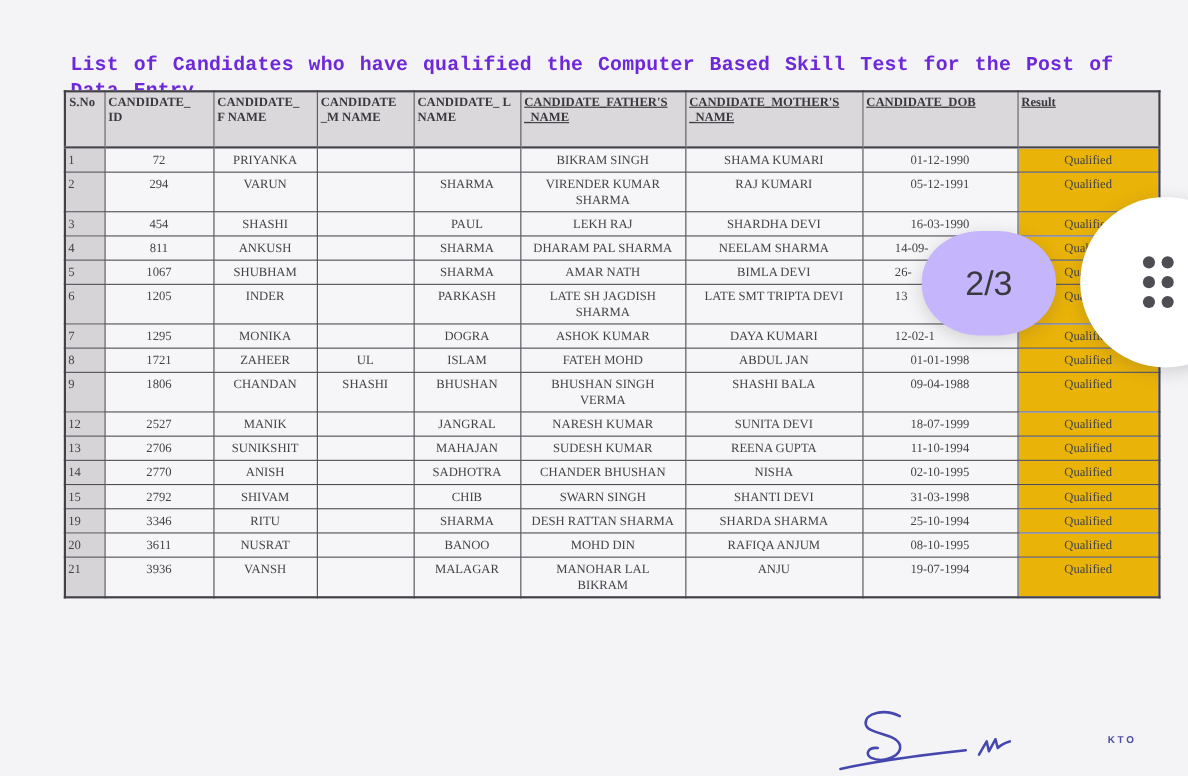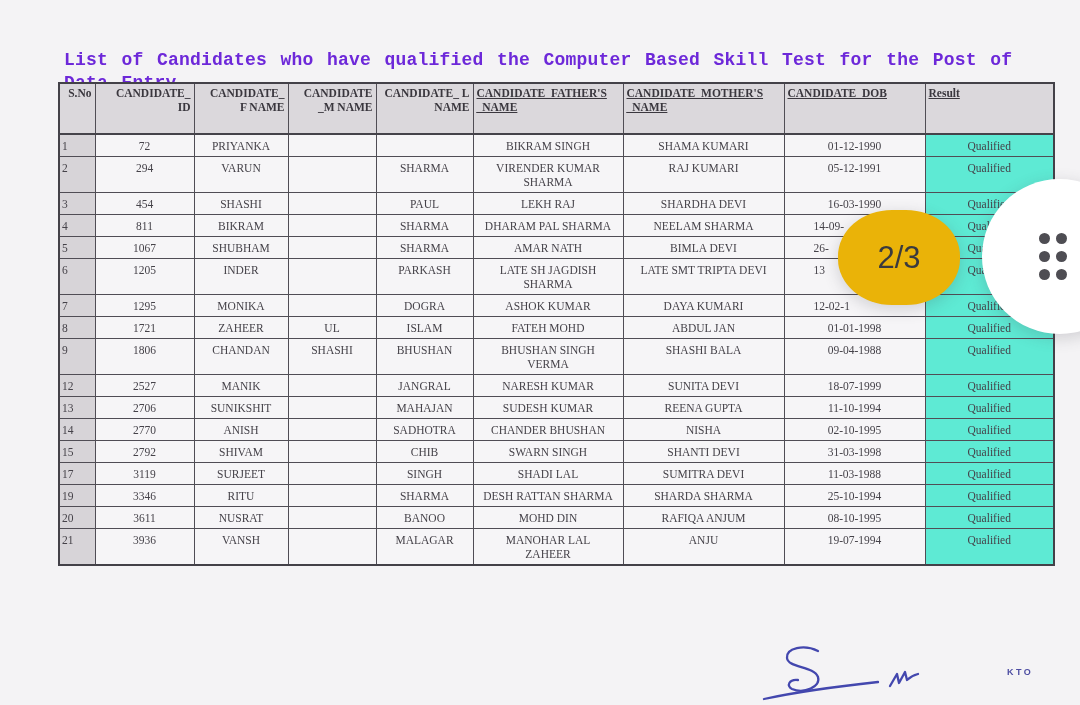--- a/index.html
+++ b/index.html
@@ -27,39 +27,39 @@
   th, td {
     border: 1px solid #504d55;
     font-size: 11.5px; color: #454249;
     vertical-align: top; overflow: hidden;
     padding: 4px 2px 3px 2px;
     line-height: 1.22;
     white-space: pre-line;
   }
   th {
     height: 45px; background: #dbd8dc;
-    font-weight: bold; text-align: right; color: #3a373e;
+    font-weight: bold; text-align: left; color: #3a373e;
     padding: 2px 3px; border-bottom: 2px solid #45434a;
   }
   th.center { text-align: left; text-decoration: underline; }
   td { text-align: center; }
   td.sno { text-align: left; background: #d7d4d8; padding-left: 2px; }
-  td.result { background: #5eead4; }
+  td.result { background: #eab308; }
   td.partial { text-align: left; padding-left: 29px; }
   
   .signature { position: absolute; left: 756px; top: 630px; }
   .footer-mark {
     position: absolute; left: 1007px; top: 667px;
     font-family: "Liberation Sans", sans-serif;
     font-size: 9px; font-weight: bold; color: #4d4da2; letter-spacing: 2.5px;
   }
   
   .page-bubble {
     position: absolute; left: 838px; top: 210px; width: 122px; height: 95px;
-    background: #eab308; border-radius: 54px / 46px;
+    background: #c4b5fd; border-radius: 54px / 46px;
     display: flex; align-items: center; justify-content: center;
     font-family: "Liberation Sans", sans-serif;
     font-size: 31px; color: #3a3a3e;
     box-shadow: 0 4px 16px rgba(60,60,70,.20);
   }
   .menu-circle {
     position: absolute; left: 982px; top: 179px; width: 155px; height: 155px;
     background: #ffffff; border-radius: 50%;
     box-shadow: 0 4px 16px rgba(60,60,70,.20);
   }
@@ -137,21 +137,21 @@
         <td></td>
         <td>PAUL</td>
         <td>LEKH RAJ</td>
         <td>SHARDHA DEVI</td>
         <td>16-03-1990</td>
         <td class="result">Qualified</td>
       </tr>
       <tr>
         <td class="sno">4</td>
         <td>811</td>
-        <td>BIKRAM</td>
+        <td>ANKUSH</td>
         <td></td>
         <td>SHARMA</td>
         <td>DHARAM PAL SHARMA</td>
         <td>NEELAM SHARMA</td>
         <td class="partial">14-09-</td>
         <td class="result">Qualified</td>
       </tr>
       <tr>
         <td class="sno">5</td>
         <td>1067</td>
@@ -247,31 +247,20 @@
         <td>2792</td>
         <td>SHIVAM</td>
         <td></td>
         <td>CHIB</td>
         <td>SWARN SINGH</td>
         <td>SHANTI DEVI</td>
         <td>31-03-1998</td>
         <td class="result">Qualified</td>
       </tr>
       <tr>
-        <td class="sno">17</td>
-        <td>3119</td>
-        <td>SURJEET</td>
-        <td></td>
-        <td>SINGH</td>
-        <td>SHADI LAL</td>
-        <td>SUMITRA DEVI</td>
-        <td>11-03-1988</td>
-        <td class="result">Qualified</td>
-      </tr>
-      <tr>
         <td class="sno">19</td>
         <td>3346</td>
         <td>RITU</td>
         <td></td>
         <td>SHARMA</td>
         <td>DESH RATTAN SHARMA</td>
         <td>SHARDA SHARMA</td>
         <td>25-10-1994</td>
         <td class="result">Qualified</td>
       </tr>
@@ -286,21 +275,21 @@
         <td>08-10-1995</td>
         <td class="result">Qualified</td>
       </tr>
       <tr>
         <td class="sno">21</td>
         <td>3936</td>
         <td>VANSH</td>
         <td></td>
         <td>MALAGAR</td>
         <td>MANOHAR LAL
-ZAHEER</td>
+BIKRAM</td>
         <td>ANJU</td>
         <td>19-07-1994</td>
         <td class="result">Qualified</td>
       </tr>
     </tbody>
 </table>
 
 <svg class="signature" width="260" height="72" viewBox="0 0 260 72">
   <g fill="none" stroke="#4347ae" stroke-width="2.3" stroke-linecap="round" stroke-linejoin="round">
     <path d="M 62 21 C 48 14 30 18 31 28 C 32 38 58 36 62 47 C 65 57 48 64 36 59 C 30 56 33 49 42 50"></path>

